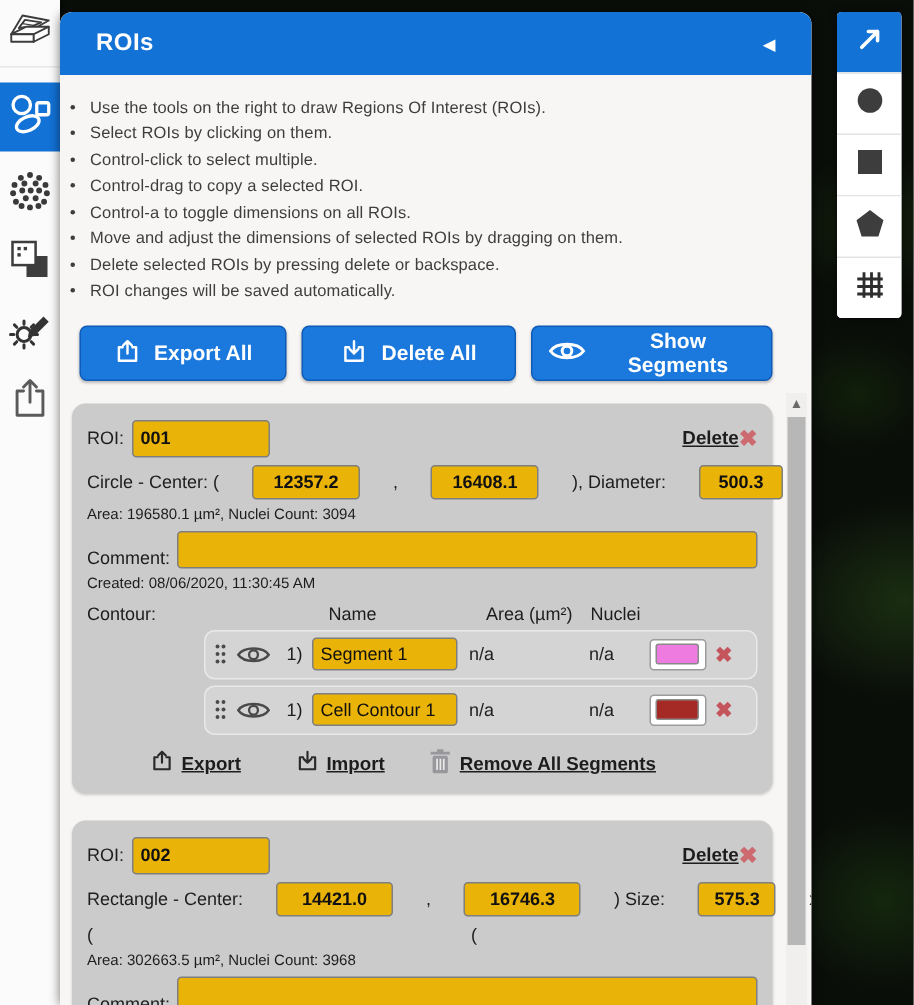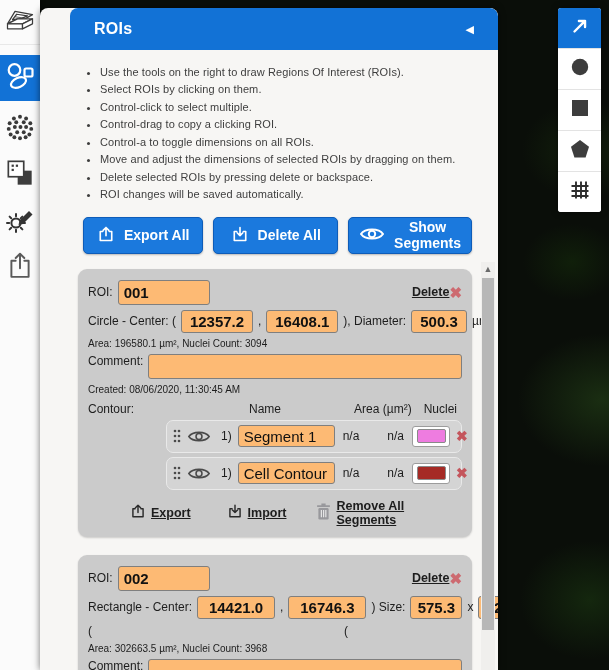--- a/index.html
+++ b/index.html
@@ -24,32 +24,32 @@
     position:absolute;left:0;top:0;width:40px;height:670px;background:#fbfbfb;
     box-shadow:1px 0 4px rgba(0,0,0,.45);display:flex;flex-direction:column;align-items:center;
   }
   .rail-btn{width:40px;height:44px;display:flex;align-items:center;justify-content:center;flex:0 0 auto;cursor:pointer;}
   .rail-btn.first{margin-bottom:8px;border-bottom:1px solid #e8e8e8;}
   .rail-btn.active{background:#1272d6;height:46px;margin-bottom:4px;}
   .rail-btn + .rail-btn{margin-top:2px;}
 
   
   .panel{
-    position:absolute;left:40px;top:8px;width:428px;height:662px;
+    position:absolute;left:40px;top:8px;width:501px;height:662px;
     background:#f7f6f4;border-radius:8px 8px 0 0;box-shadow:0 0 7px rgba(0,0,0,.55);
-    display:flex;flex-direction:column;overflow:hidden;padding-left:30px;
+    display:flex;flex-direction:column;overflow:hidden;
   }
   .panel-header{
     flex:0 0 42px;background:#1272d6;border-radius:8px 8px 0 0;
     display:flex;align-items:center;
   }
   .panel-title{color:#fff;font-weight:700;font-size:16px;margin-left:24px;letter-spacing:.3px;}
   .collapse{margin-left:auto;margin-right:24px;color:#fff;font-size:11px;cursor:pointer;}
 
-  .instructions{margin:10px 8px 2px 30px;padding:0;list-style:disc;font-size:11px;color:#3e3e3e;}
+  .instructions{margin:10px 8px 2px 20px;padding:0;list-style:disc;font-size:11px;color:#3e3e3e;}
   .instructions li{margin:5.5px 0;letter-spacing:.1px;}
 
   .actions{display:flex;gap:10px;margin:9px 26px 0 13px;}
   .actions button{
     display:flex;align-items:center;justify-content:center;gap:9px;
     background:#1b79dd;border:1px solid #0e5cb8;color:#fff;font-weight:700;font-size:14px;
     border-radius:5px;height:37px;padding:0 10px;font-family:inherit;cursor:pointer;
     box-shadow:0 1px 2px rgba(0,0,0,.25);
   }
   .btn-export{width:138px;}
@@ -58,35 +58,35 @@
 
   
   .roi-list{flex:1;position:relative;margin-top:8px;padding-top:7px;overflow:hidden;}
   .roi-card{
     background:#cbcbcb;border-radius:9px;margin:0 26px 18px 8px;padding:8px 10px 8px 10px;
     color:#1d1d1d;font-size:12px;box-shadow:0 1px 2px rgba(0,0,0,.18);
   }
   .row{display:flex;align-items:center;margin:3px 0;}
   .lbl{margin-right:5px;white-space:nowrap;}
   input{
-    border:1px solid #7f7f7f;border-radius:3px;background:#fdba74;color:#111;
-    font-family:inherit;font-size:15px;box-sizing:border-box;padding:2px 5px;outline:none;
+    border:1px solid #7f7f7f;border-radius:3px;background:#eab308;color:#111;
+    font-family:inherit;font-size:12px;box-sizing:border-box;padding:2px 5px;outline:none;
   }
   .roi-id-input{width:92px;height:25px;font-weight:700;}
   .num{height:23px;font-weight:700;text-align:center;padding:2px 2px;}
   .w72{width:72px;} .w56{width:56px;} .w78{width:78px;} .w52{width:52px;}
-  .shape-line{display:flex;align-items:center;gap:5px;margin:5px 0;white-space:nowrap;}
+  .shape-line{display:flex;align-items:center;gap:22px;margin:5px 0;white-space:nowrap;}
   .paren-line{display:flex;font-size:12px;margin:1px 0 2px 0;}
   .paren2{margin-left:252px;}
   .delete-wrap{margin-left:auto;display:flex;align-items:center;gap:0;cursor:pointer;}
   .delete-text{text-decoration:underline;font-weight:600;font-size:12.5px;color:#1d1d1d;}
   .x-icon{color:#c4555c;font-weight:700;font-size:14px;line-height:1;cursor:pointer;}
   .x-big{font-size:15px;color:#cd6a70;}
   .meta-line{margin:5px 0;font-size:10px;}
-  .comment-row{display:flex;align-items:flex-start;margin:5px 0;}
+  .comment-row{display:flex;align-items:flex-end;margin:5px 0;}
   .comment-input{flex:1;height:25px;font-weight:400;}
 
   .seg-headers{display:flex;font-size:12px;margin:7px 0 3px 0;align-items:baseline;}
   .h-name{margin-left:115px;}
   .h-area{margin-left:73px;}
   .h-nuclei{margin-left:12px;}
   .seg-row{
     display:flex;align-items:center;background:#d4d4d4;border:1px solid #e9e9e9;border-radius:7px;
     height:31px;margin:4px 0 4px 78px;padding:0 6px;gap:6px;
   }
@@ -210,21 +210,21 @@
 <main class="panel">
   <header class="panel-header">
     <span class="panel-title">ROIs</span>
     <span class="collapse">◀</span>
   </header>
 
   <ul class="instructions">
     <li>Use the tools on the right to draw Regions Of Interest (ROIs).</li>
     <li>Select ROIs by clicking on them.</li>
     <li>Control-click to select multiple.</li>
-    <li>Control-drag to copy a clicking ROI.</li>
+    <li>Control-drag to copy a selected ROI.</li>
     <li>Control-a to toggle dimensions on all ROIs.</li>
     <li>Move and adjust the dimensions of selected ROIs by dragging on them.</li>
     <li>Delete selected ROIs by pressing delete or backspace.</li>
     <li>ROI changes will be saved automatically.</li>
   </ul>
 
   <div class="actions">
     <button class="btn-export">
       <span>
         <svg width="18" height="18" viewBox="0 0 22 22" fill="none" stroke="#fff" stroke-width="2" stroke-linecap="round" stroke-linejoin="round">

